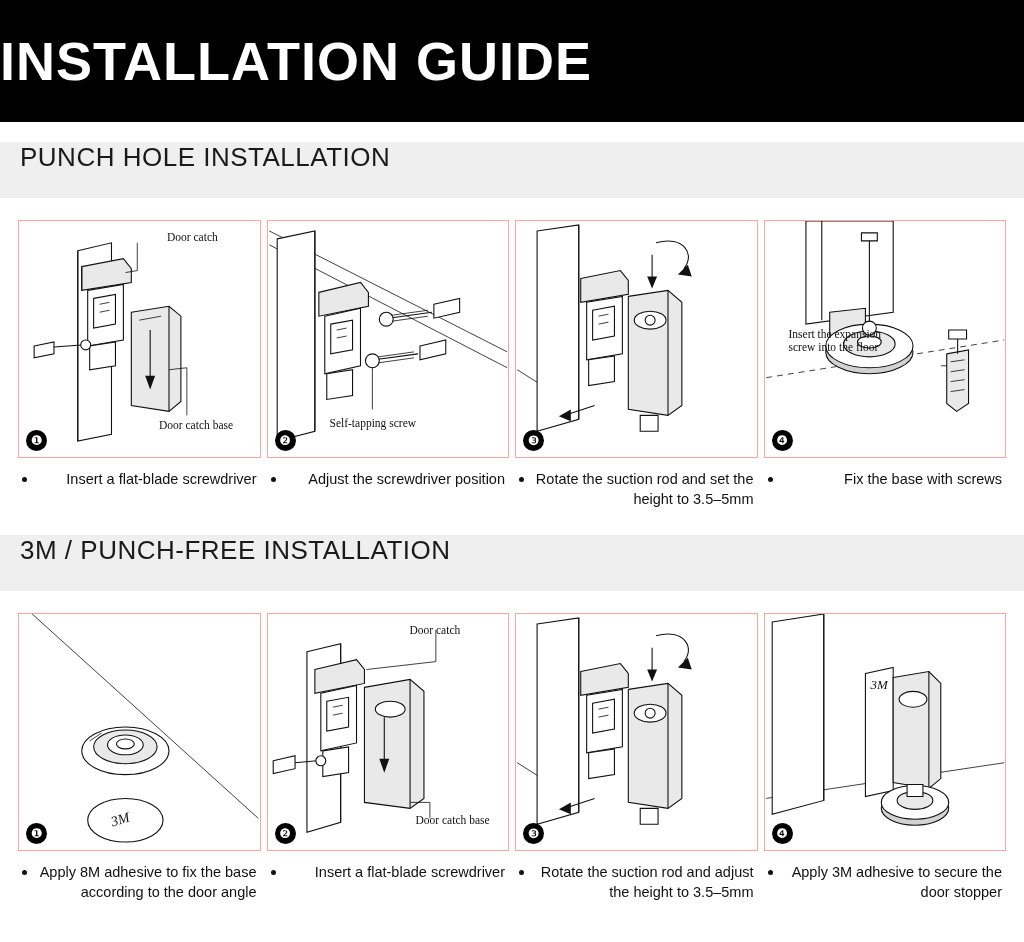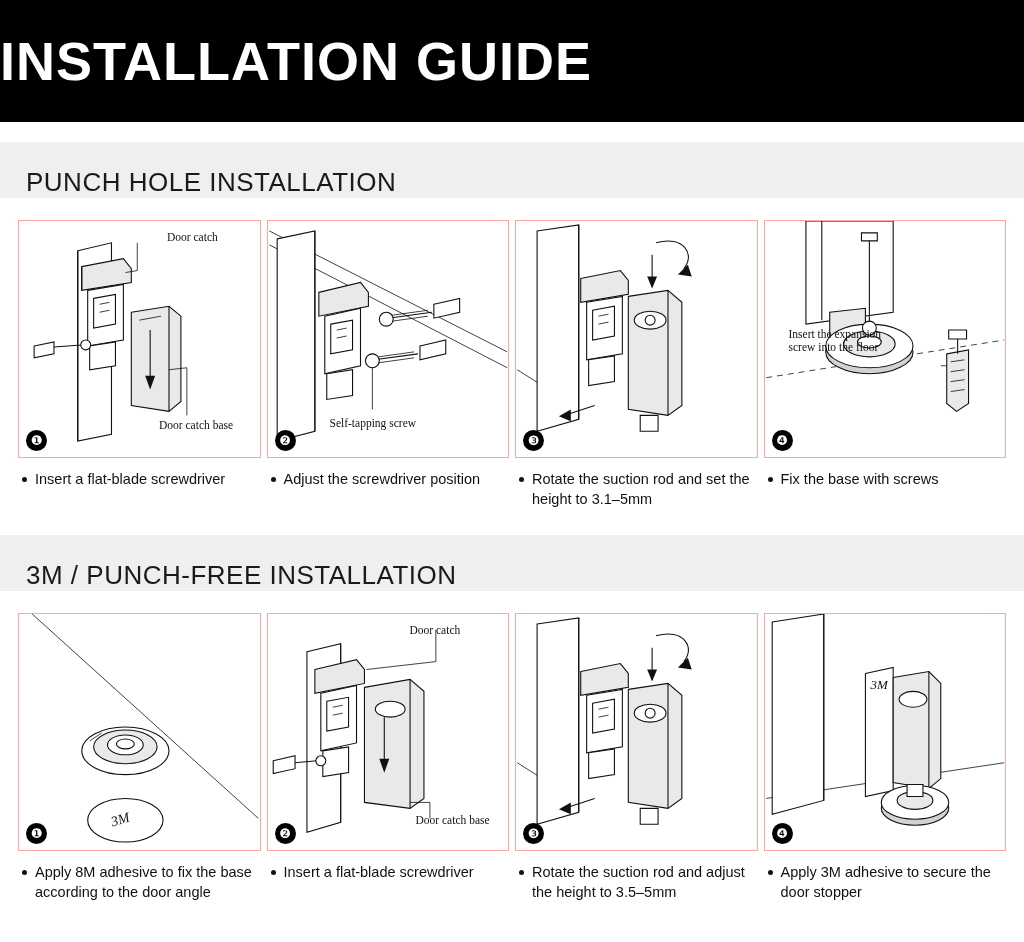--- a/index.html
+++ b/index.html
@@ -23,22 +23,22 @@
     font-size:54px;
     font-weight:bold;
     letter-spacing:1px;
     line-height:1;
   }
 
   
   .section-head{
     background:#efefef;
     height:56px;
-    display:flex;align-items:flex-end;
-    padding-left:26px;
+    display:flex;align-items:flex-start;
+    padding-left:20px;
     box-sizing:border-box;
   }
   .section-head h2{
     margin:0;
     font-size:26px;
     font-weight:normal;
     letter-spacing:.5px;
     color:#1a1a1a;
   }
 
@@ -74,21 +74,21 @@
     font-size:14.5px;
     line-height:1.35;
     color:#111;
   }
   .bullet{
     flex:0 0 auto;
     width:5px;height:5px;border-radius:50%;
     background:#111;
     margin-top:7px;
   }
-  .caption-text{flex:1 1 auto;}
+  .caption-text{flex:1 1 auto;text-align:right;}
 
   .gap-a{height:20px;}
   .gap-b{height:26px;}
   .gap-c{height:22px;}
 
   
   .lbl{
     position:absolute;
     font-family:"Liberation Serif", serif;
     font-size:11.5px;
@@ -233,21 +233,21 @@
           <path class="ln" d="M136 34 L136 66"></path>
           <path class="blk" d="M131 56 L141 56 L136 68 Z"></path>
 
           <path class="ln" d="M78 186 L48 196"></path>
           <path class="blk" d="M54 190 L54 202 L42 197 Z"></path>
         </svg>
         <div class="badge">❸</div>
       </div>
       <div class="caption">
         <span class="bullet"></span>
-        <span class="caption-text">Rotate the suction rod and set the height to 3.1–5mm</span>
+        <span class="caption-text">Rotate the suction rod and set the height to 3.5–5mm</span>
       </div>
     </div>
 
     <div class="step">
       <div class="figure">
         <svg width="100%" height="100%" viewBox="0 0 240 238">
 
           <path class="ln-thin" style="stroke-dasharray:6 5" d="M0 158 L240 120"></path>
 
           <path class="fillw" d="M40 0 L128 0 L128 92 L40 104 Z"></path>

